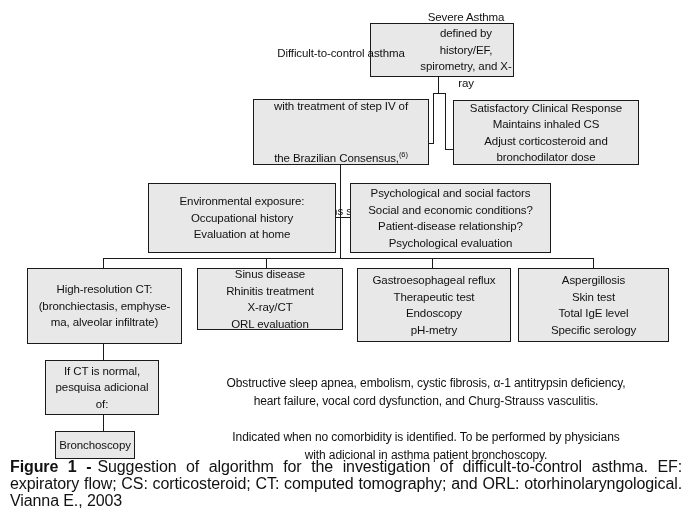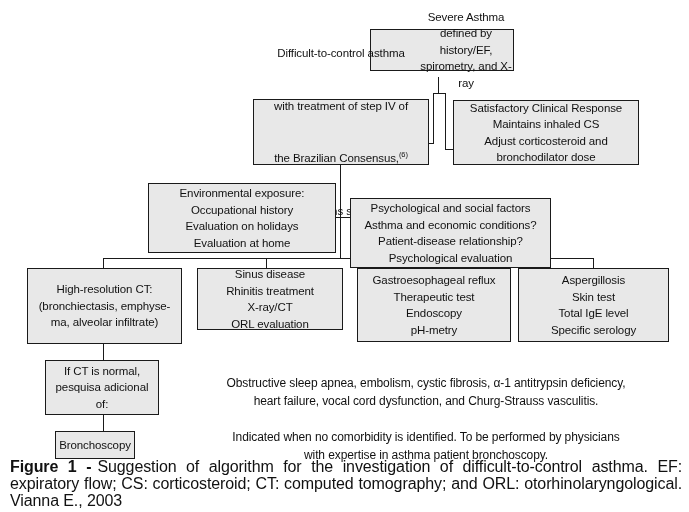--- a/index.html
+++ b/index.html
@@ -65,21 +65,21 @@
 
   <div class="hline" style="left:103px; top:258px; width:491px;"></div>
   <div class="vline" style="left:103px; top:258px; height:10px;"></div>
   <div class="vline" style="left:266px; top:258px; height:10px;"></div>
   <div class="vline" style="left:432px; top:258px; height:10px;"></div>
   <div class="vline" style="left:593px; top:258px; height:10px;"></div>
 
   <div class="vline" style="left:103px; top:344px; height:16px;"></div>
   <div class="vline" style="left:103px; top:415px; height:16px;"></div>
 
-  <div class="box" style="left:370px; top:29px; width:144px; height:42px;padding-left:48px;">
+  <div class="box" style="left:370px; top:23px; width:144px; height:54px;padding-left:48px;">
     <div>Severe Asthma</div>
     <div>defined by history/EF,</div>
     <div>spirometry, and X-ray</div>
   </div>
 
   <div class="box" style="left:253px; top:99px; width:176px; height:66px;gap:36px;">
     <div>Difficult-to-control asthma</div>
     <div>with treatment of step IV of</div>
     <div><span>the Brazilian Consensus,</span><span class="sup">(6)</span></div>
     <div>maintains severity.</div>
@@ -88,27 +88,26 @@
   <div class="box" style="left:453px; top:100px; width:186px; height:65px;">
     <div>Satisfactory Clinical Response</div>
     <div>Maintains inhaled CS</div>
     <div>Adjust corticosteroid and</div>
     <div>bronchodilator dose</div>
   </div>
 
   <div class="box" style="left:148px; top:183px; width:188px; height:70px;">
     <div>Environmental exposure:</div>
     <div>Occupational history</div>
-    <div>Evaluation on holidays</div>
     <div>Evaluation at home</div>
   </div>
 
-  <div class="box" style="left:350px; top:183px; width:201px; height:70px;margin-top:15px;">
+  <div class="box" style="left:350px; top:183px; width:201px; height:70px;">
     <div>Psychological and social factors</div>
-    <div>Asthma and economic conditions?</div>
+    <div>Social and economic conditions?</div>
     <div>Patient-disease relationship?</div>
     <div>Psychological evaluation</div>
   </div>
 
   <div class="box" style="left:27px; top:268px; width:155px; height:76px;align-items:center;">
     <div>High-resolution CT:</div>
     <div>(bronchiectasis, emphyse-</div>
     <div>ma, alveolar infiltrate)</div>
   </div>
 
@@ -143,20 +142,20 @@
     <div>Bronchoscopy</div>
   </div>
 
   <div class="note" style="left:168px; top:375px; width:516px;">
     <div>Obstructive sleep apnea, embolism, cystic fibrosis, α-1 antitrypsin deficiency,</div>
     <div>heart failure, vocal cord dysfunction, and Churg-Strauss vasculitis.</div>
   </div>
 
   <div class="note" style="left:168px; top:429px; width:516px;">
     <div>Indicated when no comorbidity is identified. To be performed by physicians</div>
-    <div>with expertise in asthma patient bronchoscopy.</div>
+    <div>with adicional in asthma patient bronchoscopy.</div>
   </div>
 
   <div class="caption">
     <span class="caption-label">Figure 1 -</span><span>Suggestion of algorithm for the investigation of difficult-to-control asthma. EF: expiratory flow; CS: corticosteroid; CT: computed tomography; and ORL: otorhinolaryngological. Vianna E., 2003</span>
   </div>
 
 </div>
 
 </body></html>

